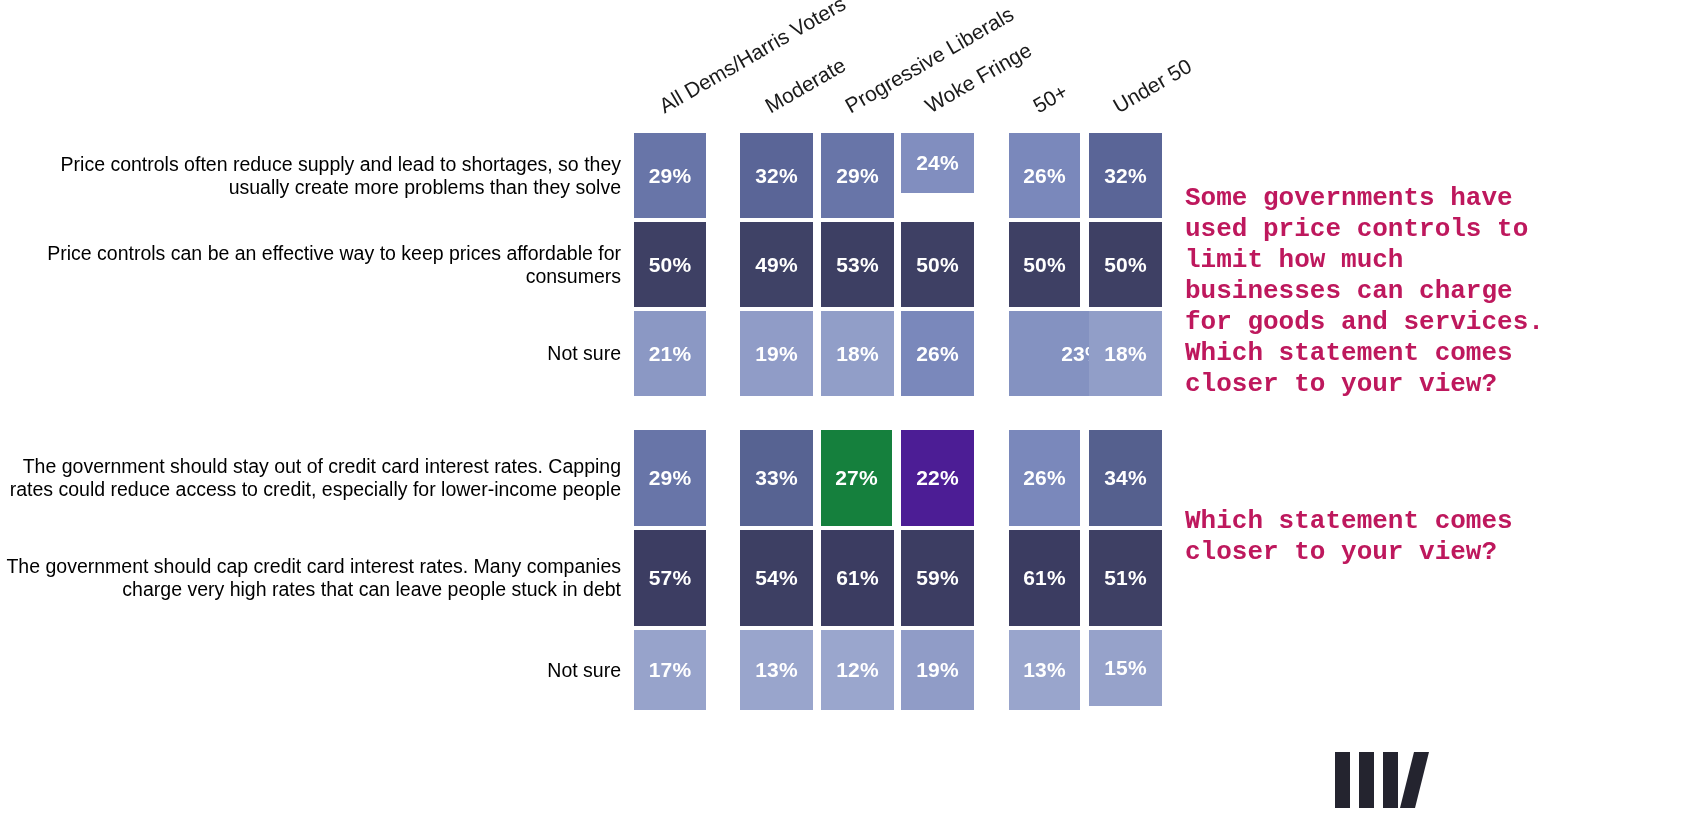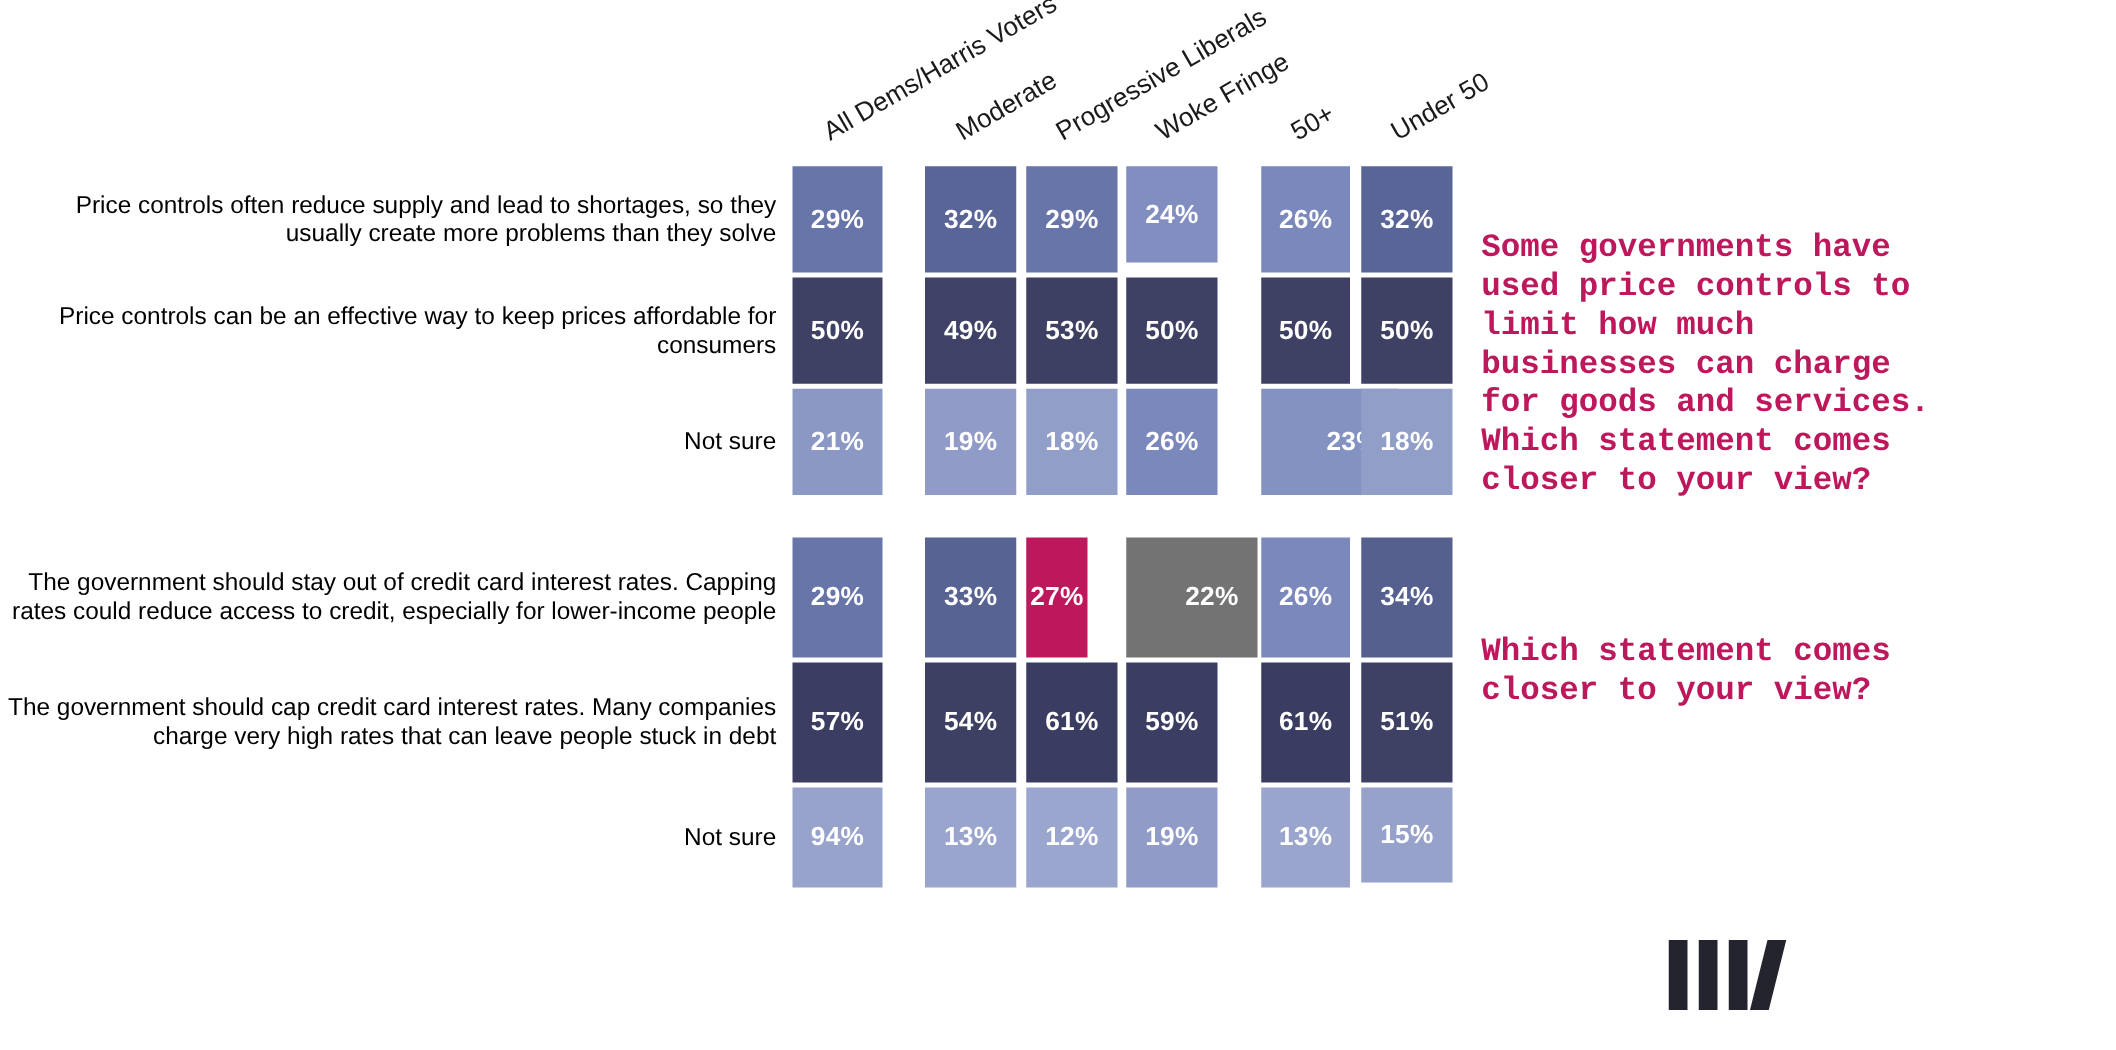--- a/index.html
+++ b/index.html
@@ -62,21 +62,21 @@
       <div class="col-head" style="left: 1041px; bottom: 12px;">50+</div>
       <div class="col-head" style="left: 1121px; bottom: 12px;">Under 50</div>
     </div>
   <div id="grid">
       <div class="rowlabel" style="top: 133px; height: 85px;">
         <span>Price controls often reduce supply and lead to shortages, so they usually create more problems than they solve</span>
       </div>
       <div class="cell" style="left: 634px; top: 133px; width: 72px; height: 85px; background: rgb(104, 117, 168);">29%</div>
       <div class="cell" style="left: 740px; top: 133px; width: 73px; height: 85px; background: rgb(90, 101, 151);">32%</div>
       <div class="cell" style="left: 821px; top: 133px; width: 73px; height: 85px; background: rgb(104, 117, 168);">29%</div>
-      <div class="cell" style="left: 901px; top: 133px; width: 73px; height: 77px; background: rgb(129, 142, 191);">24%</div>
+      <div class="cell" style="left: 901px; top: 133px; width: 73px; height: 60px; background: rgb(129, 142, 191);">24%</div>
       <div class="cell" style="left: 1009px; top: 133px; width: 71px; height: 85px; background: rgb(122, 136, 187);">26%</div>
       <div class="cell" style="left: 1089px; top: 133px; width: 73px; height: 85px; background: rgb(90, 101, 151);">32%</div>
       <div class="rowlabel" style="top: 222px; height: 85px;">
         <span>Price controls can be an effective way to keep prices affordable for consumers</span>
       </div>
       <div class="cell" style="left: 634px; top: 222px; width: 72px; height: 85px; background: rgb(62, 64, 100);">50%</div>
       <div class="cell" style="left: 740px; top: 222px; width: 73px; height: 85px; background: rgb(63, 66, 102);">49%</div>
       <div class="cell" style="left: 821px; top: 222px; width: 73px; height: 85px; background: rgb(61, 63, 99);">53%</div>
       <div class="cell" style="left: 901px; top: 222px; width: 73px; height: 85px; background: rgb(62, 64, 100);">50%</div>
       <div class="cell" style="left: 1009px; top: 222px; width: 71px; height: 85px; background: rgb(62, 64, 100);">50%</div>
@@ -88,37 +88,37 @@
       <div class="cell" style="left: 740px; top: 311px; width: 73px; height: 85px; background: rgb(144, 156, 199);">19%</div>
       <div class="cell" style="left: 821px; top: 311px; width: 73px; height: 85px; background: rgb(145, 158, 200);">18%</div>
       <div class="cell" style="left: 901px; top: 311px; width: 73px; height: 85px; background: rgb(122, 136, 187);">26%</div>
       <div class="cell" style="left: 1009px; top: 311px; width: 71px; height: 85px; background: rgb(132, 146, 193); padding-left: 38px;">23%</div>
       <div class="cell" style="left: 1089px; top: 311px; width: 73px; height: 85px; background: rgb(145, 158, 200);">18%</div>
       <div class="rowlabel" style="top: 430px; height: 96px;">
         <span>The government should stay out of credit card interest rates. Capping rates could reduce access to credit, especially for lower-income people</span>
       </div>
       <div class="cell" style="left: 634px; top: 430px; width: 72px; height: 96px; background: rgb(104, 117, 168);">29%</div>
       <div class="cell" style="left: 740px; top: 430px; width: 73px; height: 96px; background: rgb(87, 99, 146);">33%</div>
-      <div class="cell" style="left: 821px; top: 430px; width: 49px; height: 96px; background: #be185d;">27%</div>
-      <div class="cell" style="left: 901px; top: 430px; width: 73px; height: 96px; background: #737373; padding-left: 32px;">22%</div>
+      <div class="cell" style="left: 821px; top: 430px; width: 71px; height: 96px; background: #15803d;">27%</div>
+      <div class="cell" style="left: 901px; top: 430px; width: 73px; height: 96px; background: #4c1d95;">22%</div>
       <div class="cell" style="left: 1009px; top: 430px; width: 71px; height: 96px; background: rgb(122, 136, 187);">26%</div>
       <div class="cell" style="left: 1089px; top: 430px; width: 73px; height: 96px; background: rgb(85, 96, 142);">34%</div>
       <div class="rowlabel" style="top: 530px; height: 96px; margin-left: 47px;">
         <span>The government should cap credit card interest rates. Many companies charge very high rates that can leave people stuck in debt</span>
       </div>
       <div class="cell" style="left: 634px; top: 530px; width: 72px; height: 96px; background: rgb(60, 61, 98);">57%</div>
       <div class="cell" style="left: 740px; top: 530px; width: 73px; height: 96px; background: rgb(61, 63, 99);">54%</div>
       <div class="cell" style="left: 821px; top: 530px; width: 73px; height: 96px; background: rgb(59, 60, 97);">61%</div>
       <div class="cell" style="left: 901px; top: 530px; width: 73px; height: 96px; background: rgb(60, 61, 98);">59%</div>
       <div class="cell" style="left: 1009px; top: 530px; width: 71px; height: 96px; background: rgb(59, 60, 97);">61%</div>
       <div class="cell" style="left: 1089px; top: 530px; width: 73px; height: 96px; background: rgb(62, 64, 100);">51%</div>
       <div class="rowlabel" style="top: 630px; height: 80px;">
         <span>Not sure</span>
       </div>
-      <div class="cell" style="left: 634px; top: 630px; width: 72px; height: 80px; background: rgb(151, 163, 203);">94%</div>
+      <div class="cell" style="left: 634px; top: 630px; width: 72px; height: 80px; background: rgb(151, 163, 203);">17%</div>
       <div class="cell" style="left: 740px; top: 630px; width: 73px; height: 80px; background: rgb(153, 165, 204);">13%</div>
       <div class="cell" style="left: 821px; top: 630px; width: 73px; height: 80px; background: rgb(154, 166, 205);">12%</div>
       <div class="cell" style="left: 901px; top: 630px; width: 73px; height: 80px; background: rgb(144, 156, 199);">19%</div>
       <div class="cell" style="left: 1009px; top: 630px; width: 71px; height: 80px; background: rgb(153, 165, 204);">13%</div>
       <div class="cell" style="left: 1089px; top: 630px; width: 73px; height: 76px; background: rgb(150, 162, 202);">15%</div>
     </div>
   <div id="questions">
       <div class="qtext" style="left: 1185px; top: 183px;">Some governments have used price controls to limit how much businesses can charge for goods and services. Which statement comes closer to your view?</div>
       <div class="qtext" style="left: 1185px; top: 506px;">Which statement comes closer to your view?</div>
     </div>

